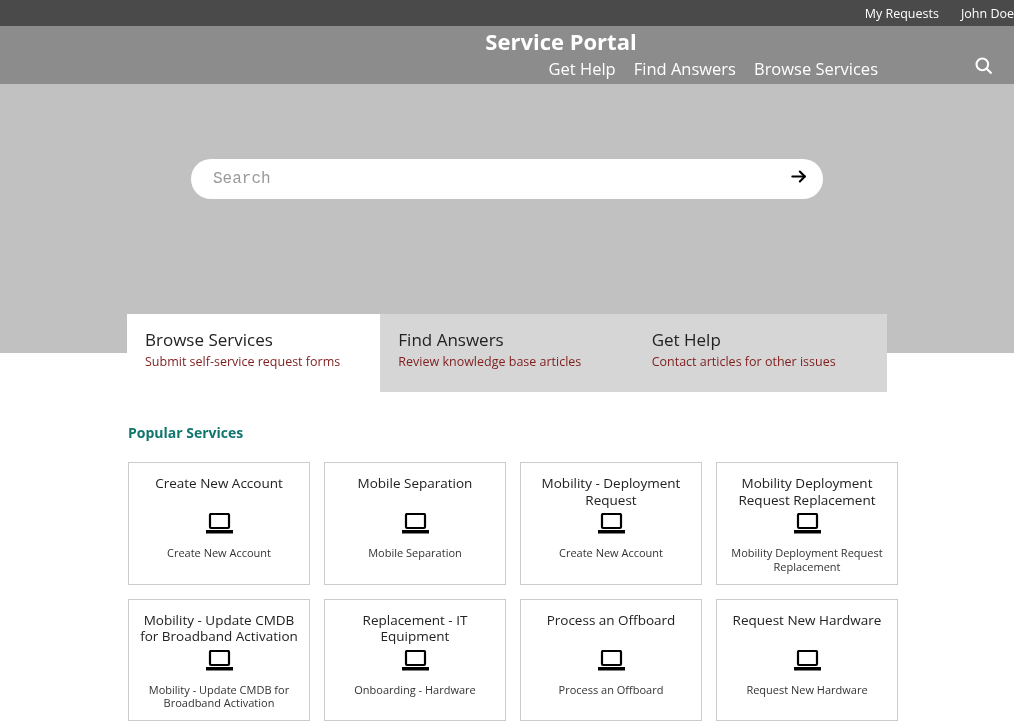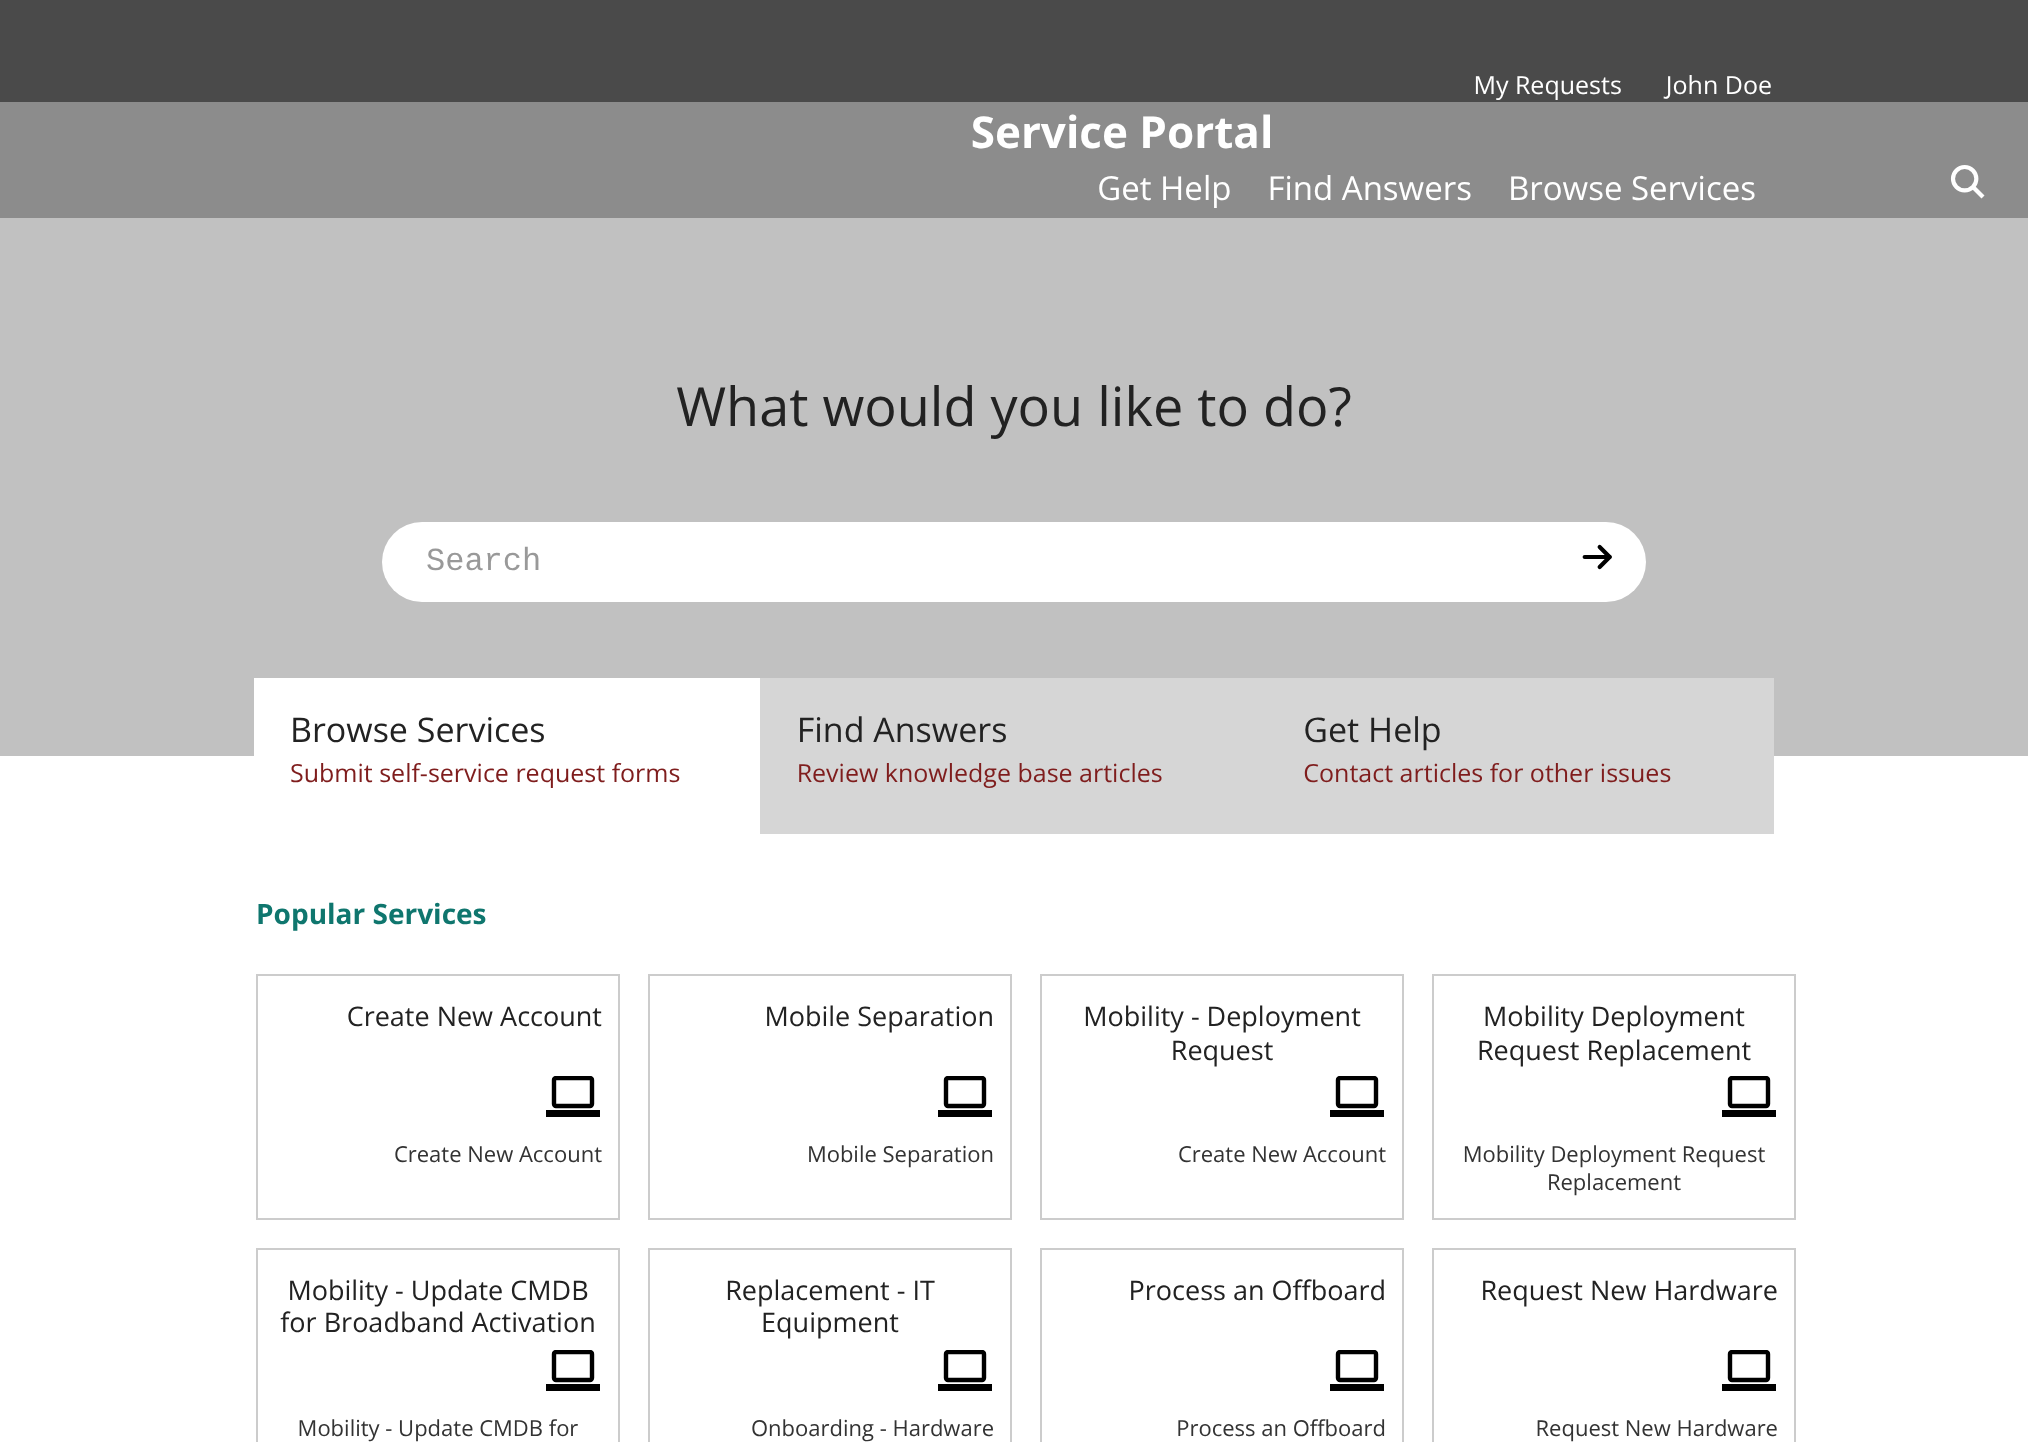--- a/index.html
+++ b/index.html
@@ -9,25 +9,24 @@
       font-family: -apple-system, BlinkMacSystemFont, "Segoe UI", "Open Sans", sans-serif;
     }
     body {
       background: #fff;
       width: 1014px;
       height: 721px;
       overflow: hidden;
     }
     .top-bar {
       background: #4a4a4a;
-      height: 51px;
+      height: 26px;
       display: flex;
       justify-content: flex-end;
-      align-items: flex-end;
-      padding-right: 128px;
+      align-items: center;
       gap: 22px;
     }
     .top-bar a {
       color: #fff;
       font-size: 12.5px;
       text-decoration: none;
     }
     .nav-bar {
       background: #8c8c8c;
       height: 58px;
@@ -144,21 +143,21 @@
       grid-template-columns: repeat(4, 182px);
       gap: 14px;
     }
     .card {
       border: 1px solid #ccc;
       padding: 12px 8px 10px 8px;
       text-align: center;
       cursor: pointer;
       display: flex;
       flex-direction: column;
-      align-items: flex-end;
+      align-items: center;
       min-height: 108px;
     }
     .card-title {
       font-size: 13.5px;
       color: #222;
       line-height: 1.25;
       min-height: 34px;
       display: flex;
       align-items: flex-start;
       justify-content: center;
@@ -191,21 +190,20 @@
         <svg width="20" height="20" viewBox="0 0 24 24" fill="none" stroke="#fff" stroke-width="2.5">
           <circle cx="10" cy="10" r="7"></circle>
           <line x1="15" y1="15" x2="21" y2="21"></line>
         </svg>
       </span>
     </div>
   </div>
 </div>
 
 <div class="hero">
-  <div class="hero-title">What would you like to do?</div>
   <div class="search-container">
     <input class="search-input" type="text" placeholder="Search" style="">
     <div class="search-arrow">
       <span>
         <svg width="20" height="20" viewBox="0 0 24 24" fill="none" stroke="#000" stroke-width="2.5" stroke-linecap="round" stroke-linejoin="round">
           <line x1="4" y1="12" x2="19" y2="12"></line>
           <polyline points="13 6 19 12 13 18"></polyline>
         </svg>
       </span>
     </div>

